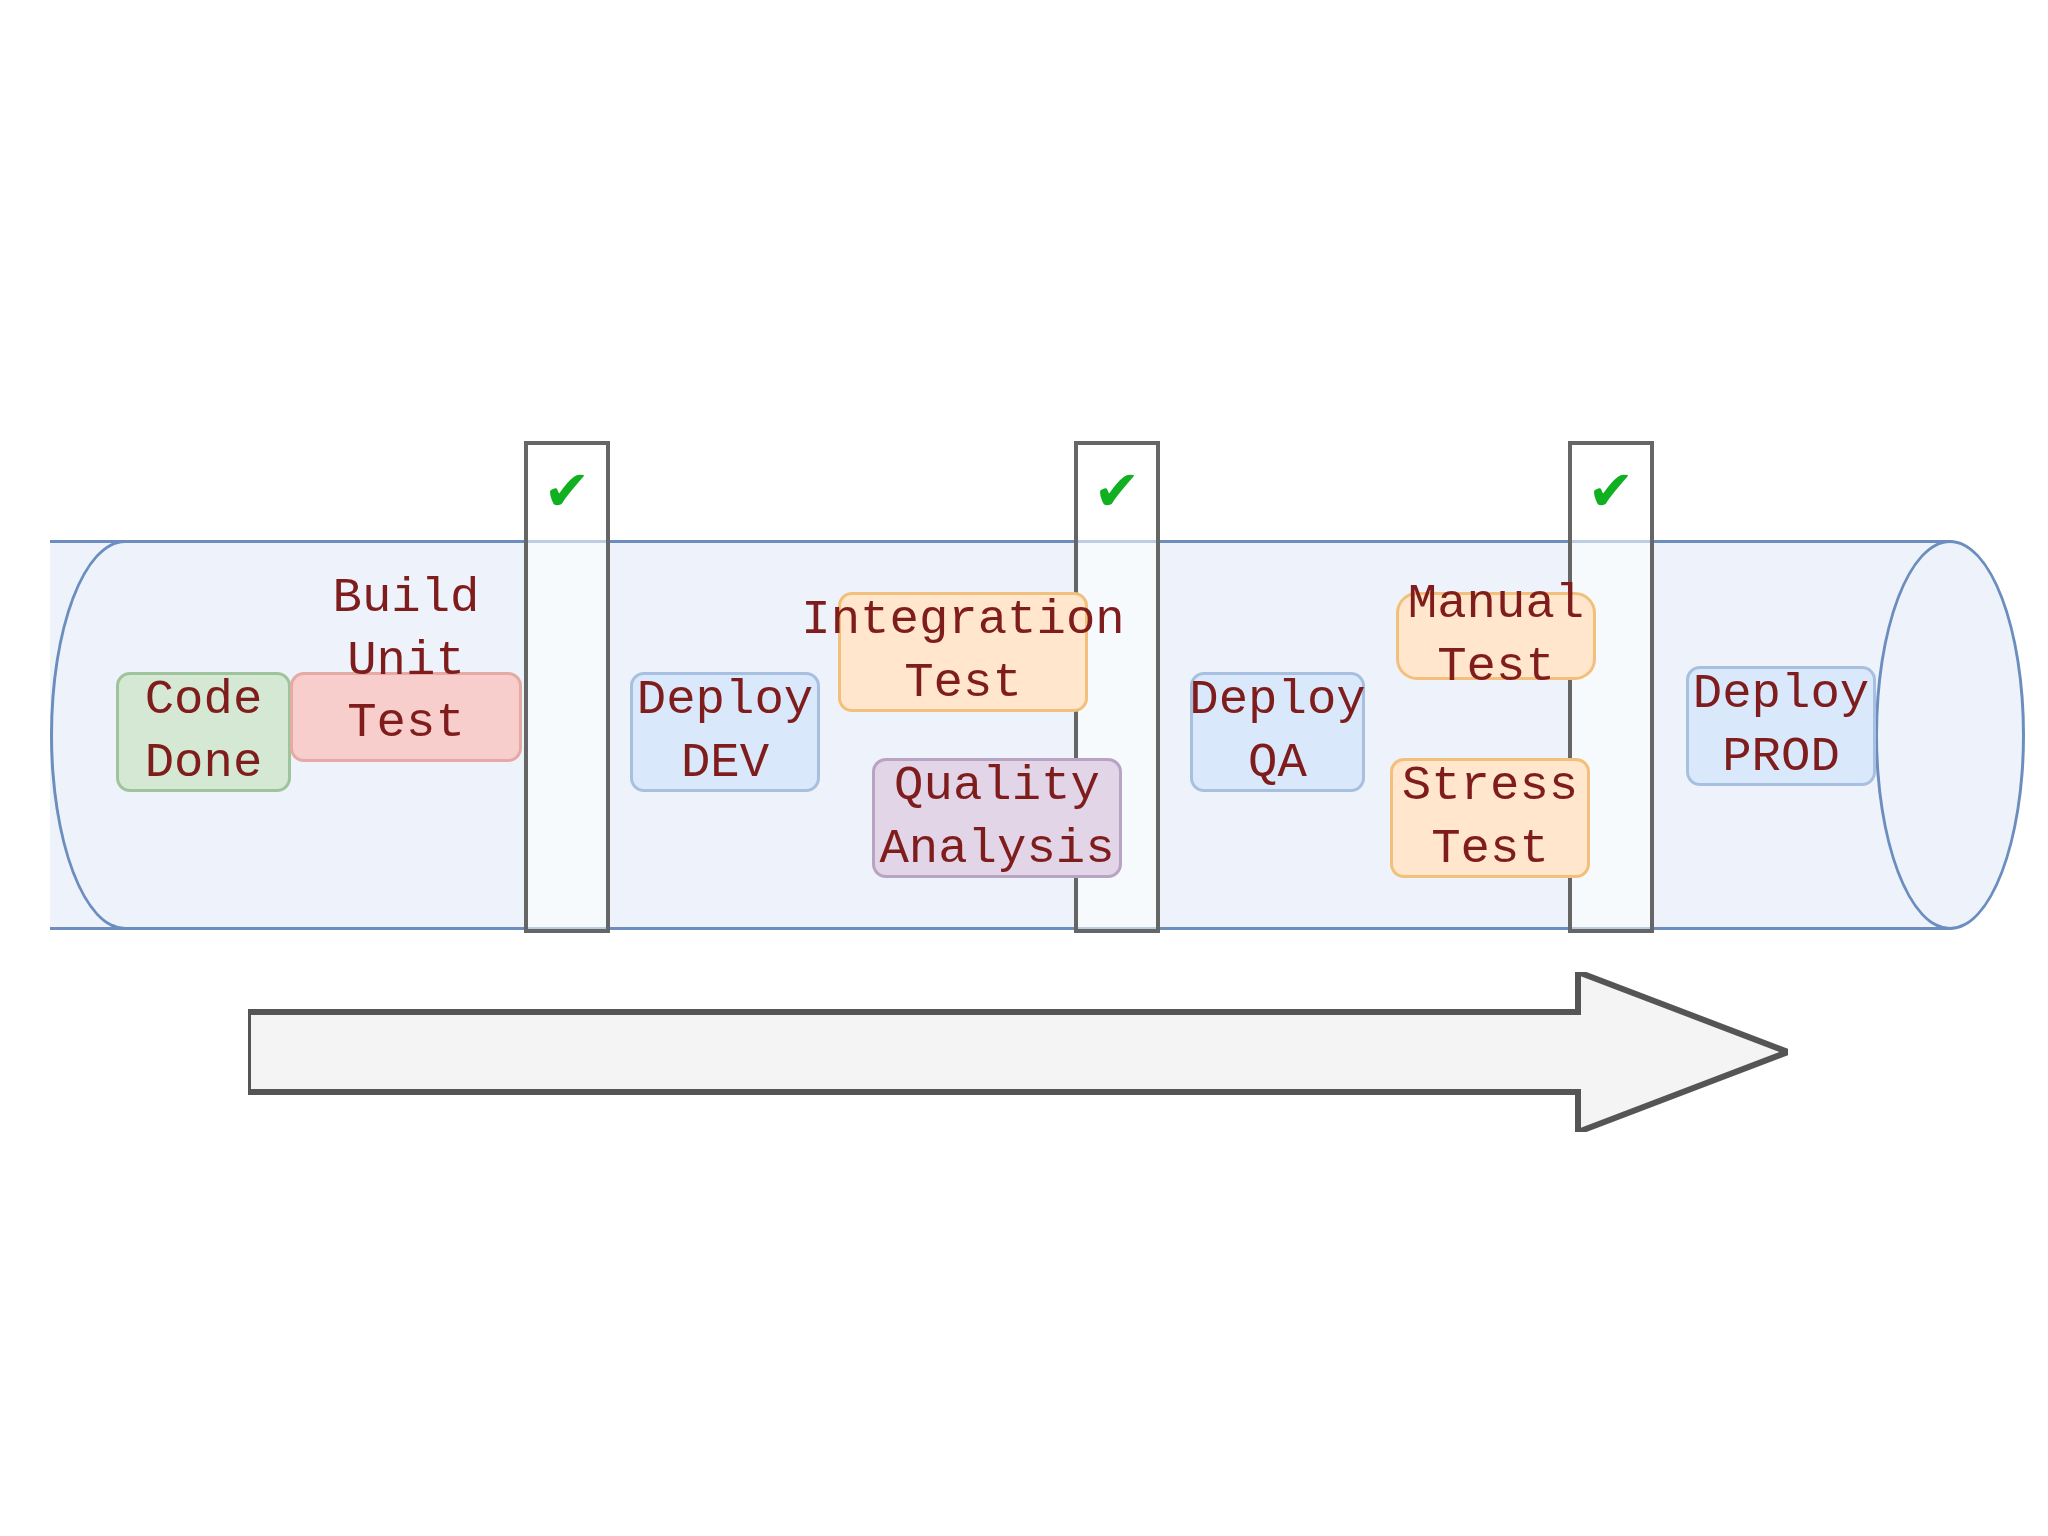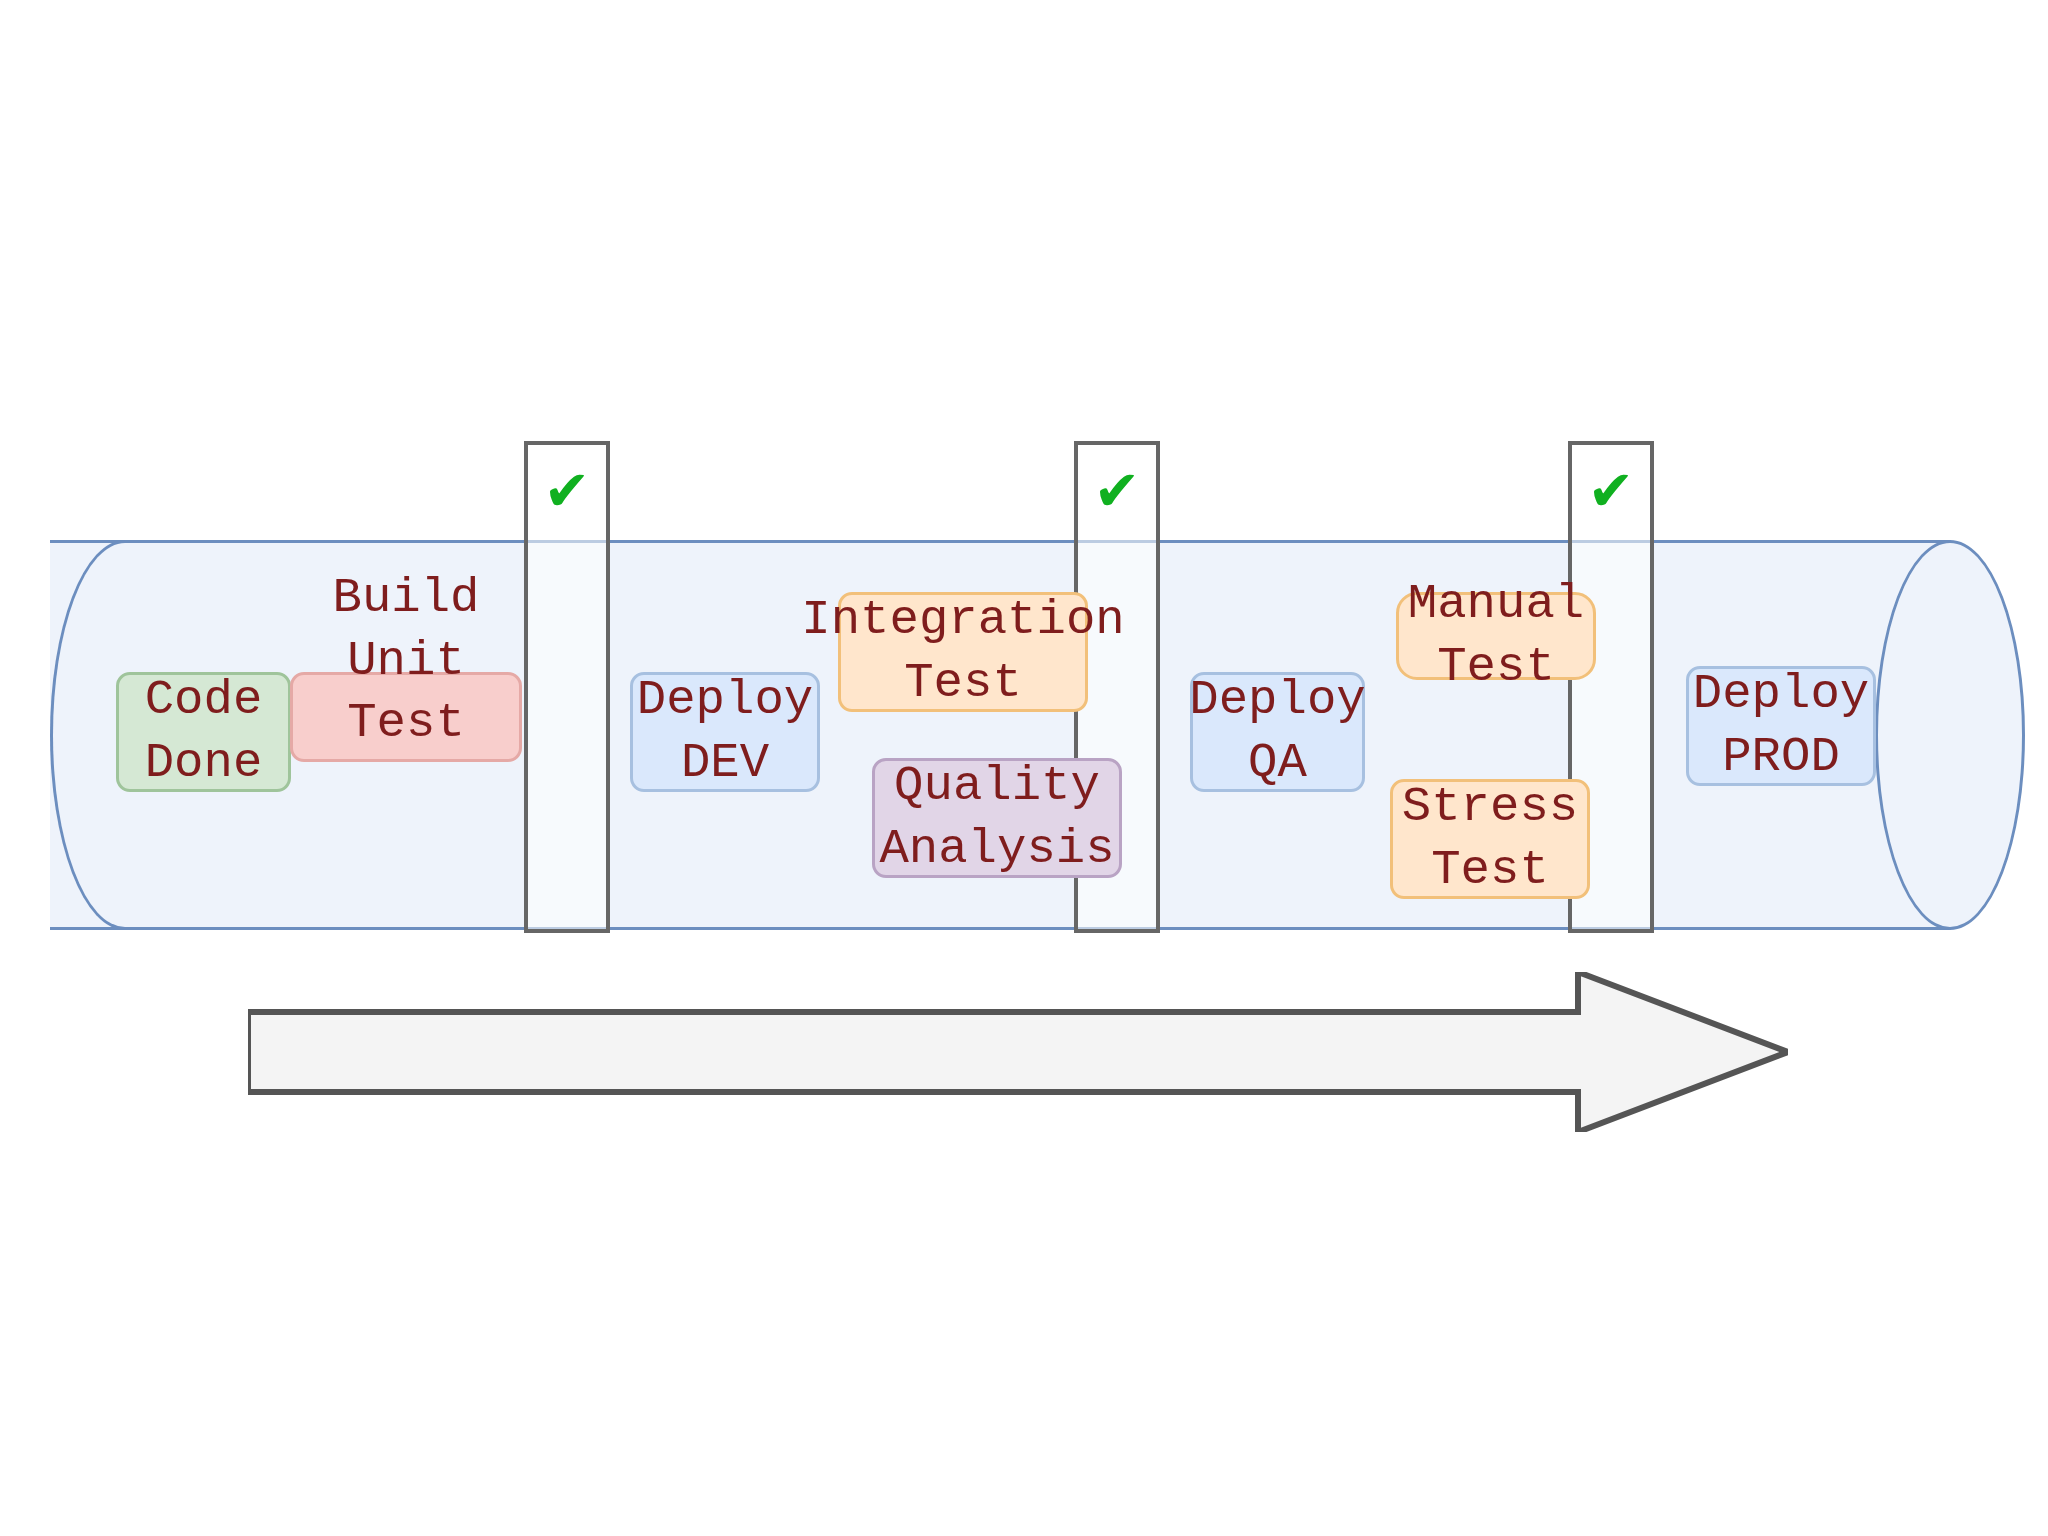--- a/index.html
+++ b/index.html
@@ -168,21 +168,21 @@
 Analysis</span>
       </div>
       <div class="box" style="left: 1190px; top: 672px; width: 175px; height: 120px; background: rgb(218, 232, 252); border-color: rgb(167, 192, 224);">
         <span>Deploy
 QA</span>
       </div>
       <div class="box" style="left: 1396px; top: 592px; width: 200px; height: 88px; background: rgb(255, 230, 204); border-color: rgb(242, 192, 122); border-radius: 21px;">
         <span>Manual
 Test</span>
       </div>
-      <div class="box" style="left: 1390px; top: 758px; width: 200px; height: 120px; background: rgb(255, 230, 204); border-color: rgb(242, 192, 122); margin-top: 21px;">
+      <div class="box" style="left: 1390px; top: 758px; width: 200px; height: 120px; background: rgb(255, 230, 204); border-color: rgb(242, 192, 122);">
         <span>Stress
 Test</span>
       </div>
       <div class="box" style="left: 1686px; top: 666px; width: 190px; height: 120px; background: rgb(218, 232, 252); border-color: rgb(167, 192, 224);">
         <span>Deploy
 PROD</span>
       </div>
     </div>
 
   <div class="cyl-right-cap"></div>

